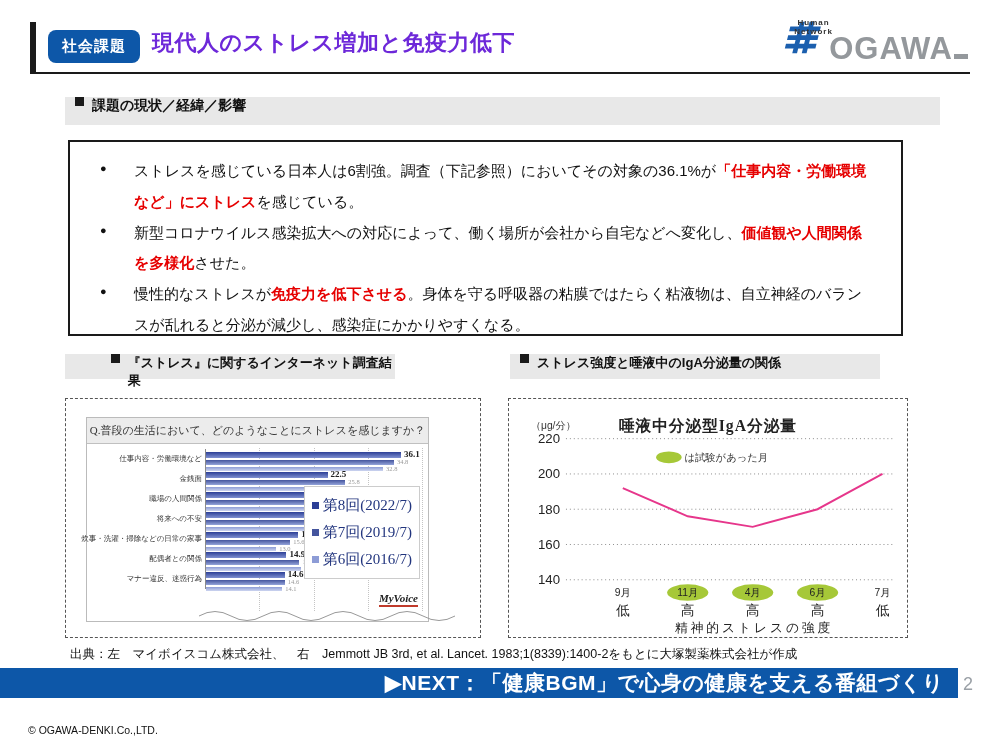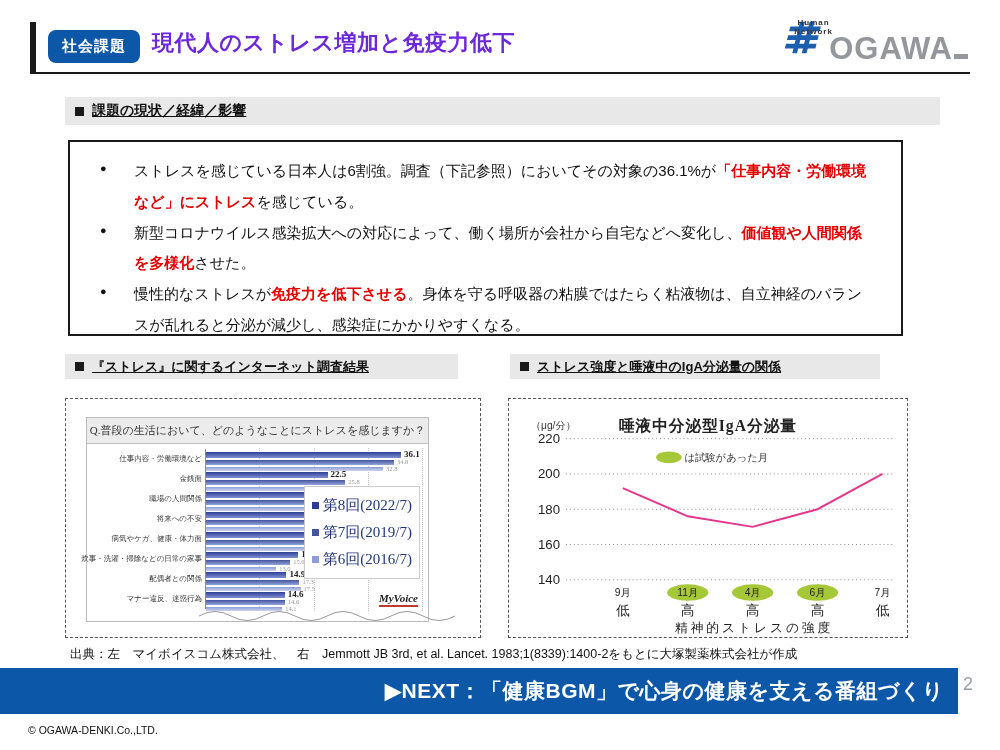--- a/index.html
+++ b/index.html
@@ -12,24 +12,24 @@
   .hd-badge { position:absolute; left:48px; top:30px; width:92px; height:33px; background:#0d57a8;
     border-radius:8px; color:#fff; font-weight:bold; font-size:15px; display:flex; align-items:center; justify-content:center; letter-spacing:1px; }
   .hd-title { position:absolute; left:152px; top:28px; font-size:22px; font-weight:bold; color:#6d28d9; letter-spacing:0.5px; }
   .hd-line { position:absolute; left:30px; top:72px; width:940px; height:2px; background:#1a1a1a; }
   .logo { position:absolute; right:32px; top:18px; display:flex; align-items:flex-end;text-align:center; }
   .logo-tag { position:absolute; right:122px; top:0px; font-size:8px; font-weight:bold; color:#333; letter-spacing:1px; }
   .logo-name { font-size:31px; font-weight:bold; color:#94989c; letter-spacing:1px; line-height:1; }
   .logo-dash { display:inline-block; width:14px; height:5px; background:#94989c; margin:0 0 5px 1px; }
 
   
-  .secbar { position:absolute; background:#e8e8e8; display:flex; align-items:center; font-weight:bold; color:#111;text-decoration:underline; }
+  .secbar { position:absolute; background:#e8e8e8; display:flex; font-weight:bold; color:#111; }
   .secbar .sq { display:inline-block; width:9px; height:9px; background:#1a1a1a; margin:0 8px 0 10px; }
   .sec-overview { left:65px; top:97px; width:875px; height:28px; font-size:14px; }
-  .sec-survey { left:65px; top:354px; width:393px; height:25px; font-size:13px; }
+  .sec-survey { left:65px; top:354px; width:330px; height:25px; font-size:13px;padding-left:36px; }
   .sec-iga { left:510px; top:354px; width:370px; height:25px; font-size:13px; }
 
   
   .kp-box { position:absolute; left:68px; top:140px; width:835px; height:196px; border:2px solid #1a1a1a;
     padding:14px 28px 10px 30px; }
   .kp-item { display:flex; font-size:15px; line-height:2.05; color:#111; }
   .kp-dot { width:34px; flex:none; padding-top:1px; font-size:11px; }
   .kp-text { flex:1; }
   .kp-text .em { color:#e60000; font-weight:bold; }
 
@@ -64,21 +64,21 @@
   .myvoice { position:absolute; right:10px; bottom:14px; font-size:11px; font-weight:bold; font-style:italic;
     color:#222; border-bottom:2px solid #c03a2b; line-height:1.2; }
 
   
   .iga-svg { position:absolute; left:6px; top:4px; }
   .iga-svg text { font-family:"Liberation Sans", sans-serif; }
   .iga-svg .t-title { font-family:"Liberation Serif", serif; font-weight:600; letter-spacing:1px; }
 
   
   .source { position:absolute; left:70px; top:646px; font-size:12.5px; color:#111; }
-  .banner { position:absolute; left:0; top:668px; width:958px; height:46px; background:#0d57a8; color:#fff;
+  .banner { position:absolute; left:0; top:668px; width:958px; height:30px; background:#0d57a8; color:#fff;
     display:flex; align-items:center; justify-content:flex-end; padding-right:14px; font-size:21px; font-weight:bold; letter-spacing:0.5px; }
   .pageno { position:absolute; left:963px; top:674px; font-size:18px; color:#9aa0a6; }
   .footer { position:absolute; left:28px; top:724px; font-size:10.5px; color:#111; }
 </style>
 </head>
 <body>
 
 <div class="slide">
 
   <div class="hd-vbar"></div>
@@ -200,37 +200,20 @@
                   <div class="bar s0" style="width: 54.5%;"></div>
                   <span class="bar-val v0">29.1</span>
                 </div>
                 <div class="bar-line">
                   <div class="bar s1" style="width: 51.5%;"></div>
                   <span class="bar-val v1">20.6</span>
                 </div>
                 <div class="bar-line">
                   <div class="bar s2" style="width: 51.5%;"></div>
                   <span class="bar-val v2">20.6</span>
-                </div>
-              </div>
-            </div>
-            <div class="bar-row">
-              <div class="bar-label">病気やケガ、健康・体力面</div>
-              <div class="bars">
-                <div class="bar-line">
-                  <div class="bar s0" style="width: 51.25%;"></div>
-                  <span class="bar-val v0">20.5</span>
-                </div>
-                <div class="bar-line">
-                  <div class="bar s1" style="width: 57.75%;"></div>
-                  <span class="bar-val v1">23.1</span>
-                </div>
-                <div class="bar-line">
-                  <div class="bar s2" style="width: 52%;"></div>
-                  <span class="bar-val v2">20.8</span>
                 </div>
               </div>
             </div>
             <div class="bar-row">
               <div class="bar-label">炊事・洗濯・掃除などの日常の家事</div>
               <div class="bars">
                 <div class="bar-line">
                   <div class="bar s0" style="width: 42.75%;"></div>
                   <span class="bar-val v0">17.1</span>
                 </div>

